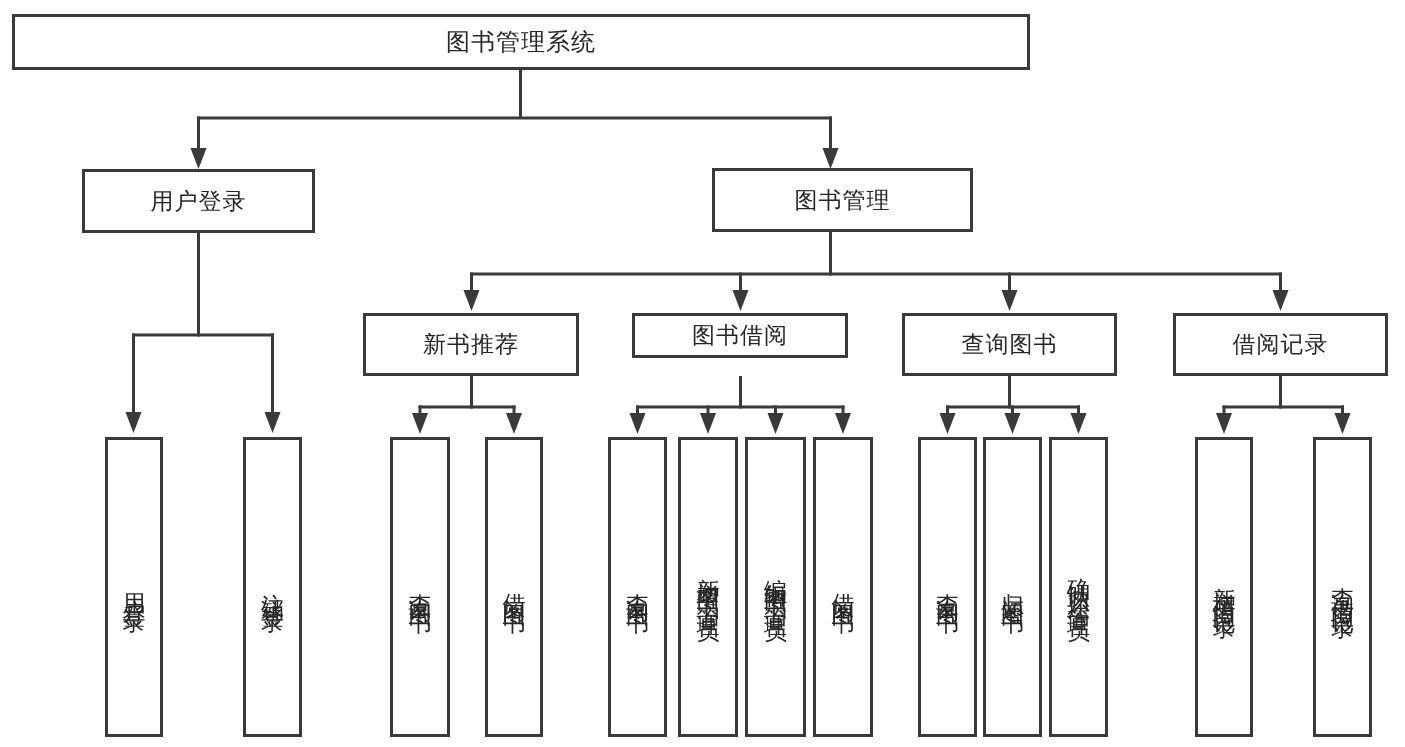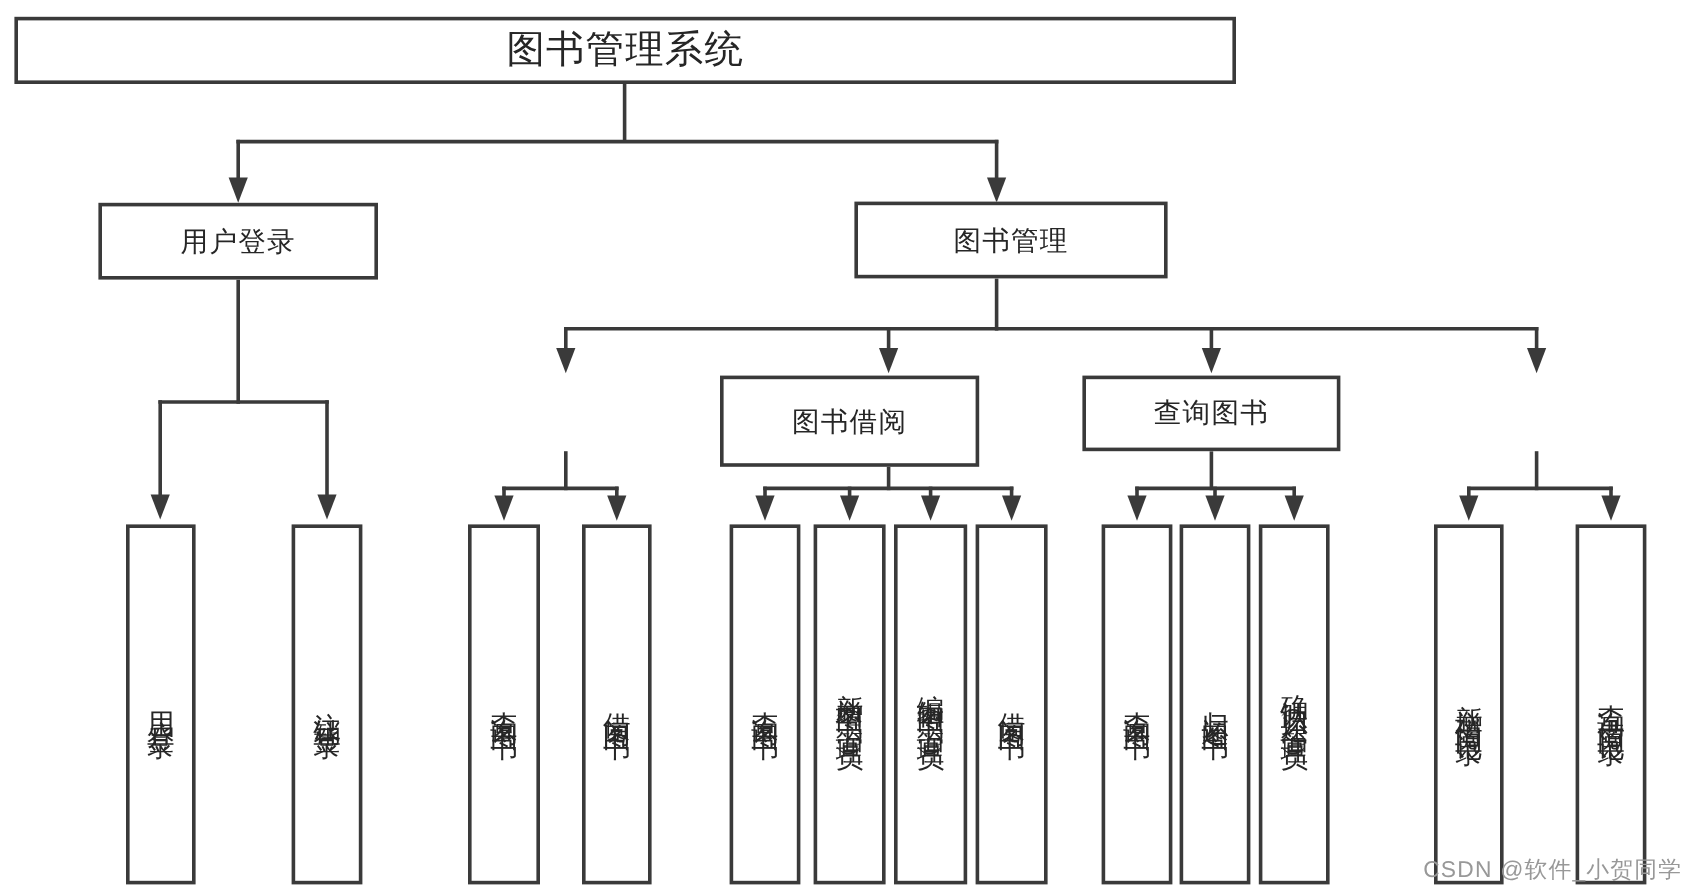--- a/index.html
+++ b/index.html
@@ -20,21 +20,21 @@
     align-items: center;
     justify-content: center;
     color: #262626;
     z-index: 2;
   }
   .node.h span {
     font-size: 23px;
     letter-spacing: 1px;
     white-space: nowrap;
   }
-  .node.root span { font-size: 32px; font-family: Liberation Serif, serif; }
+  .node.root span { font-size: 24px; font-family: Liberation Serif, serif; }
   .node.v span {
     writing-mode: vertical-rl;
     text-orientation: mixed;
     font-size: 23px;
     letter-spacing: 6px;
     line-height: 1;
   }
   svg.connectors {
     position: absolute;
     left: 0; top: 0;
@@ -126,25 +126,31 @@
     <span>图书管理系统</span>
   </div>
 
   <div class="node h" style="left:82px;top:169px;width:233px;height:64px">
     <span>用户登录</span>
   </div>
   <div class="node h" style="left:712px;top:168px;width:261px;height:64px">
     <span>图书管理</span>
   </div>
 
-  <div class="node h" style="left:600px;top:313px;width:216px;height:76px">
+  <div class="node h" style="left:363px;top:313px;width:216px;height:63px">
+    <span>新书推荐</span>
+  </div>
+  <div class="node h" style="left:632px;top:313px;width:216px;height:45px">
     <span>图书借阅</span>
   </div>
   <div class="node h" style="left:902px;top:313px;width:215px;height:63px">
     <span>查询图书</span>
+  </div>
+  <div class="node h" style="left:1173px;top:313px;width:215px;height:63px">
+    <span>借阅记录</span>
   </div>
 
   <div class="node v" style="left:105px;top:437px;width:58px;height:300px">
     <span>用户登录</span>
   </div>
   <div class="node v" style="left:243px;top:437px;width:59px;height:300px">
     <span>注销登录</span>
   </div>
   <div class="node v" style="left:390px;top:437px;width:60px;height:300px">
     <span>查询图书</span>
@@ -173,15 +179,14 @@
   <div class="node v" style="left:1049px;top:437px;width:59px;height:300px">
     <span>确认归还（管理员）</span>
   </div>
   <div class="node v" style="left:1195px;top:437px;width:58px;height:300px">
     <span>新增借阅记录</span>
   </div>
   <div class="node v" style="left:1313px;top:437px;width:59px;height:300px">
     <span>查询借阅记录</span>
   </div>
 
-  <div class="watermark">CSDN @软件_小贺同学</div>
 
 </div>
 
 </body></html>

